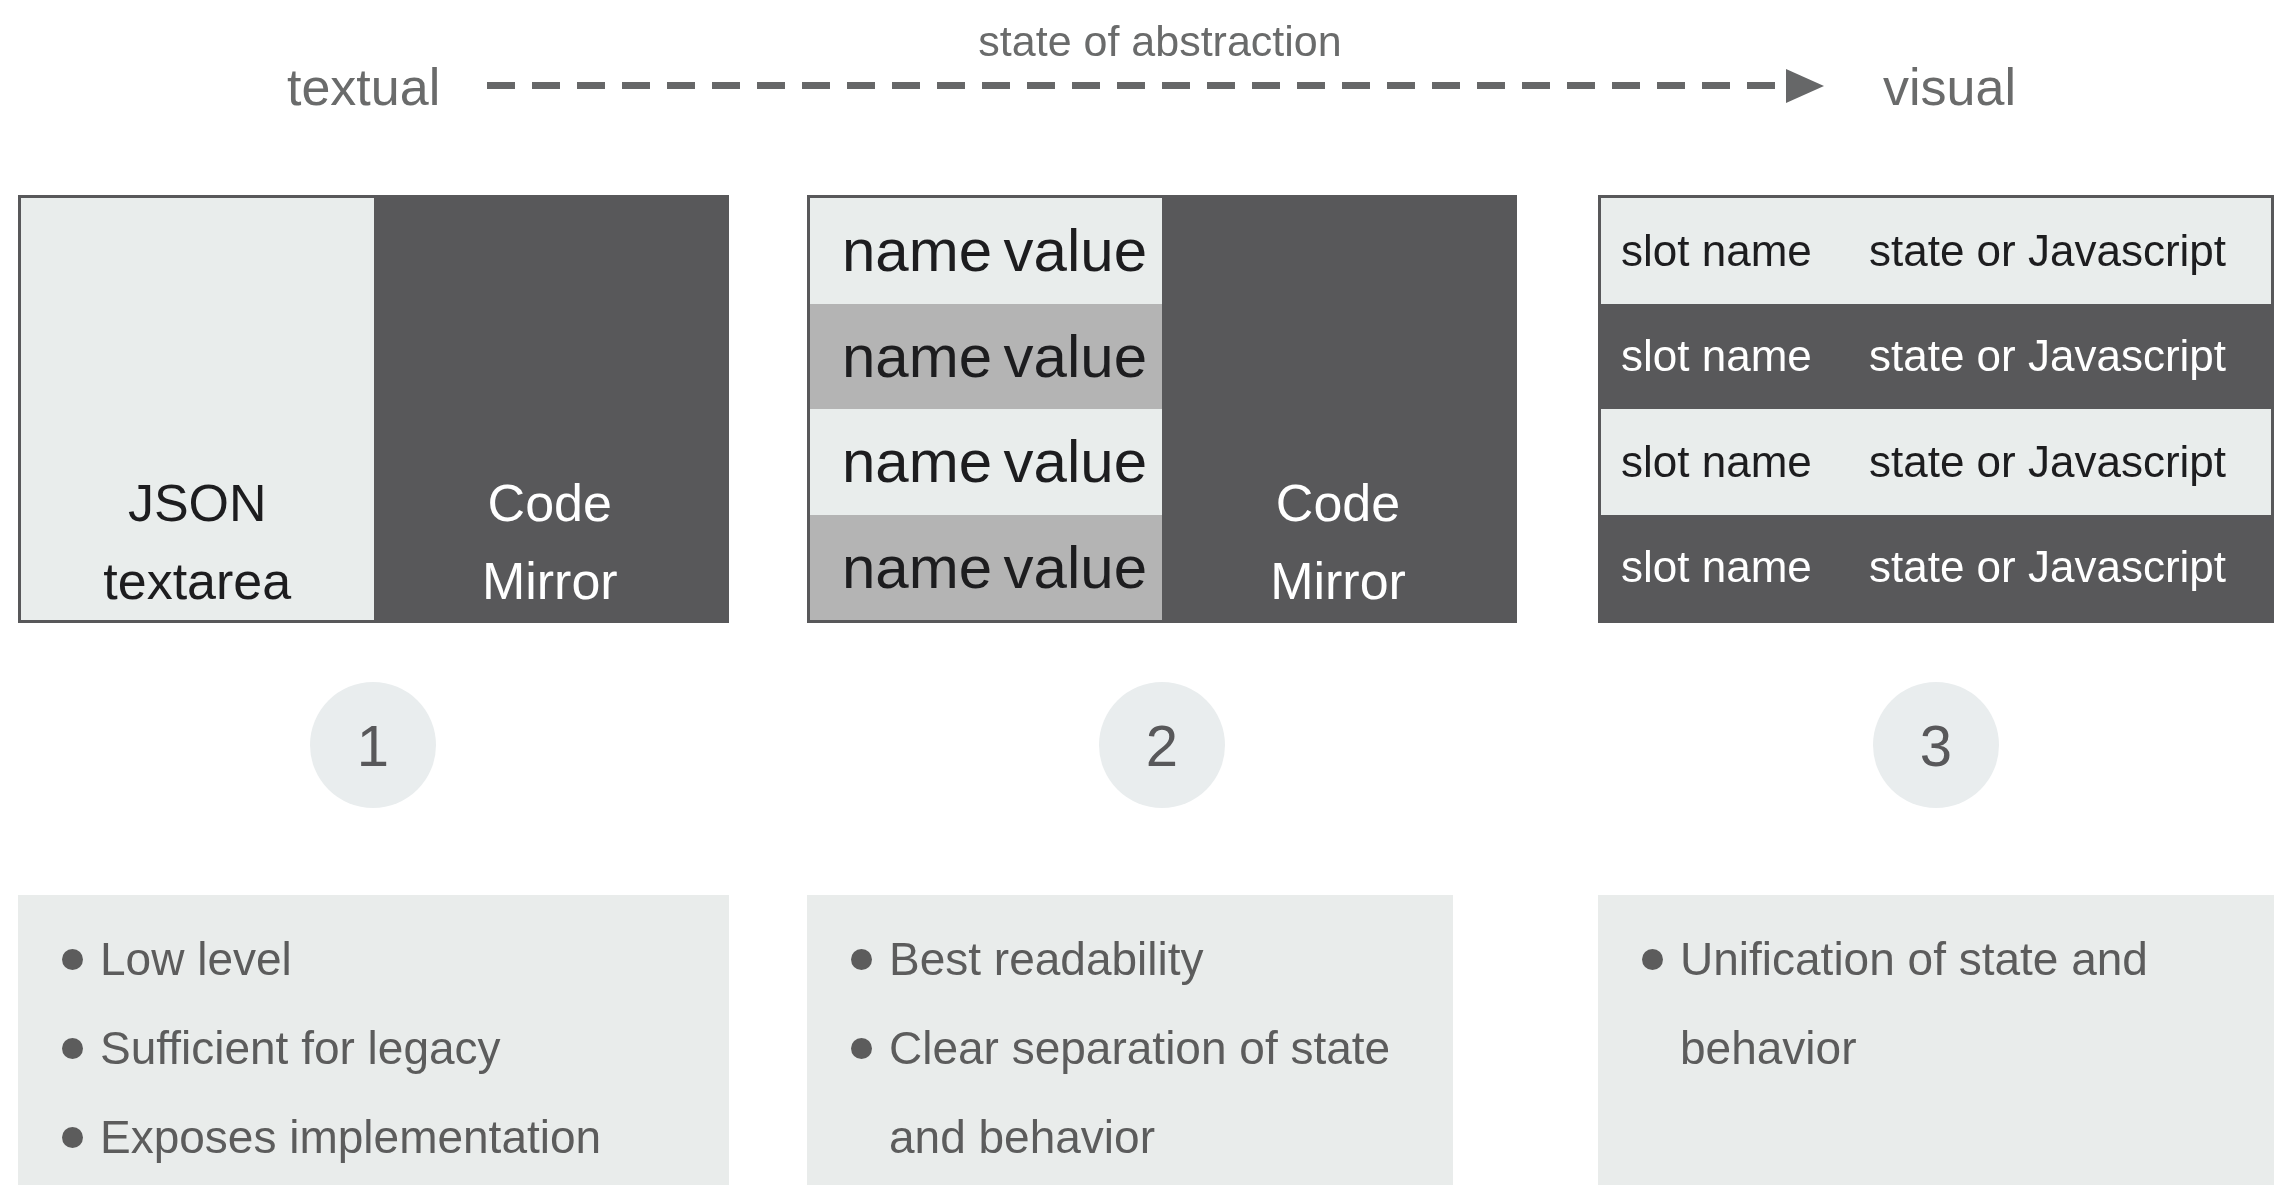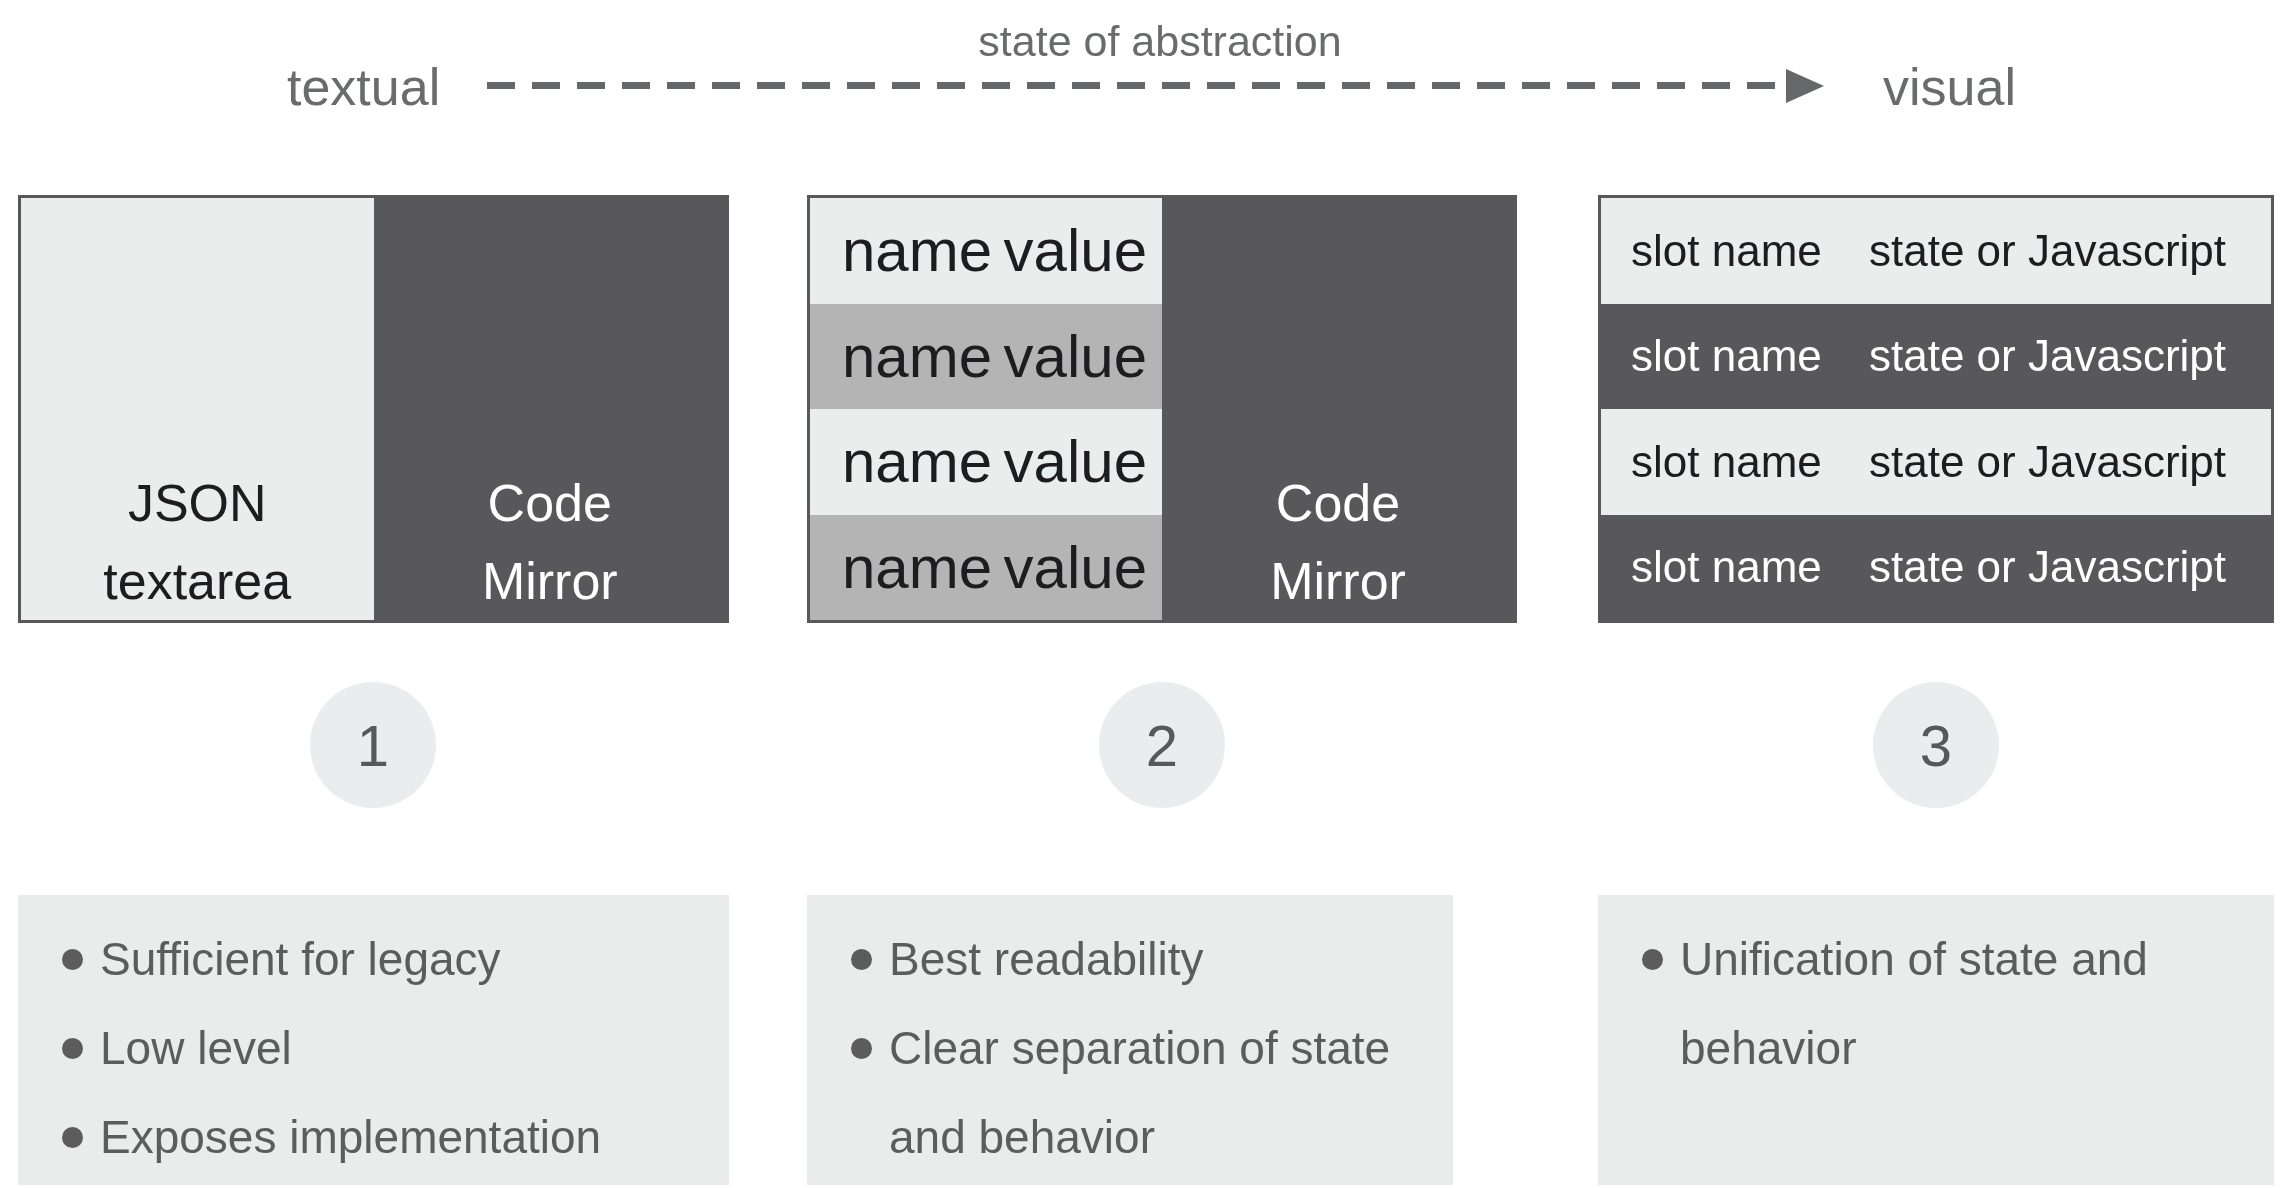--- a/index.html
+++ b/index.html
@@ -28,21 +28,21 @@
         text-align:center;font-size:52px;line-height:1.5}
   .half.light{background:var(--light,#e9edec);color:var(--ink,#1d1d1f)}
   .half.dark{background:var(--dark,#58585a);color:var(--white,#fff)}
 
   .nv-table{flex:0 0 50%;display:flex;flex-direction:column}
   .nv-row{flex:1;display:flex;align-items:center;font-size:60px;color:var(--ink,#1d1d1f)}
   .nv-name{flex:0 0 55%;padding-left:32px}
   .nv-value{flex:1}
 
   .slot-row{flex:1;display:flex;align-items:center;font-size:44px;color:var(--ink,#1d1d1f)}
-  .slot-name{flex:0 0 40%;padding-left:30px}
+  .slot-name{flex:0 0 40%;padding-left:20px}
   .slot-value{flex:1;padding-right:14px}
 
   .row-light{background:var(--light,#e9edec)}
   .row-mid{background:var(--mid,#b4b4b4)}
   .row-dark{background:var(--dark,#58585a);color:var(--white,#fff)}
 
   
   .badge{position:absolute;top:682px;width:126px;height:126px;border-radius:50%;
          background:var(--circle,#e9edee);color:var(--dark,#58585a);font-size:58px;
          display:flex;align-items:center;justify-content:center}
@@ -121,22 +121,22 @@
         <span class="slot-value">state or Javascript</span>
       </div>
     </div>
 
   <div class="badge" id="badge1">1</div>
   <div class="badge" id="badge2">2</div>
   <div class="badge" id="badge3">3</div>
 
   <div class="panel" id="panel1">
     <div class="benefits-list">
+        <div class="benefit-item"><span class="bullet"></span><span class="benefit-text">Low level</span></div>
         <div class="benefit-item"><span class="bullet"></span><span class="benefit-text">Sufficient for legacy</span></div>
-        <div class="benefit-item"><span class="bullet"></span><span class="benefit-text">Low level</span></div>
         <div class="benefit-item"><span class="bullet"></span><span class="benefit-text">Exposes implementation</span></div>
       </div>
   </div>
   <div class="panel" id="panel2">
     <div class="benefits-list">
         <div class="benefit-item"><span class="bullet"></span><span class="benefit-text">Best readability</span></div>
         <div class="benefit-item"><span class="bullet"></span><span class="benefit-text">Clear separation of state and behavior</span></div>
       </div>
   </div>
   <div class="panel" id="panel3">

